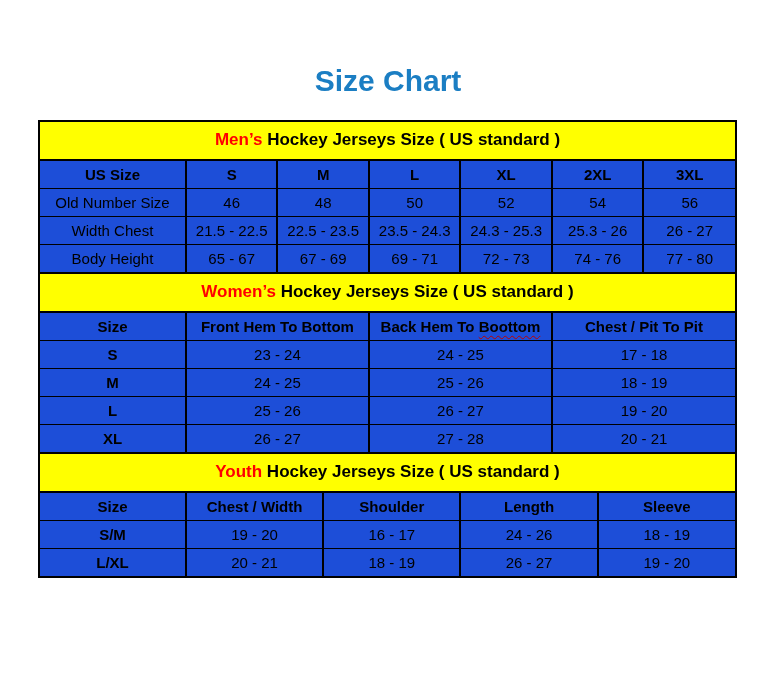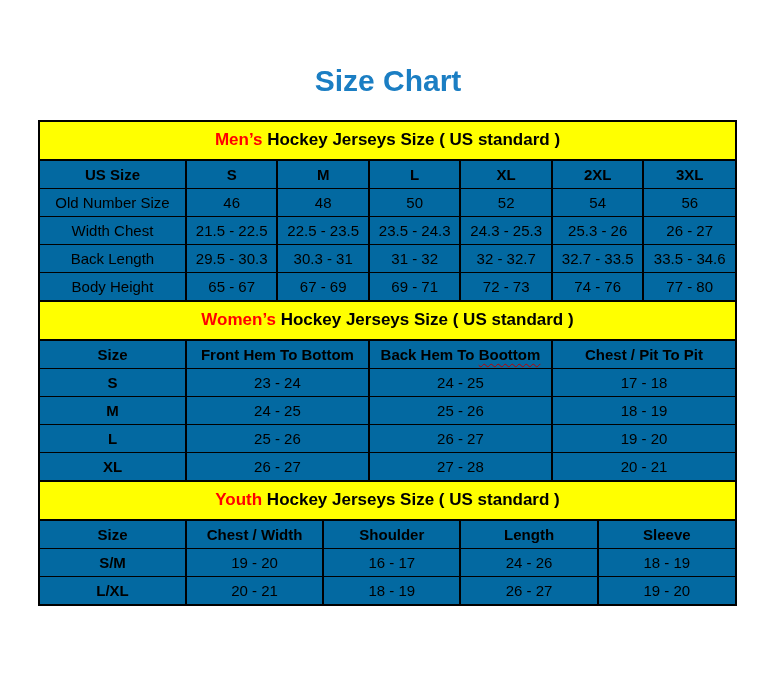--- a/index.html
+++ b/index.html
@@ -27,21 +27,21 @@
     font-weight: bold;
     color: var(--title-color, #1B7EC3);
     letter-spacing: 0px;
   }
   .chart-wrap {
     position: absolute;
     left: 38px;
     top: 120px;
     width: 695px;
     border: 2px solid var(--border-color, #000000);
-    background: #0369a1;
+    background: #1d4ed8;
   }
   .banner {
     background: var(--banner-bg, #FFFF00);
     text-align: center;
     font-weight: bold;
     font-size: 17px;
     line-height: 20px;
     padding: 8px 0 9px 0;
     border-bottom: 2px solid var(--border-color, #000000);
   }
@@ -122,29 +122,20 @@
               <td>56</td>
             </tr>
             <tr>
               <td>Width Chest</td>
               <td>21.5 - 22.5</td>
               <td>22.5 - 23.5</td>
               <td>23.5 - 24.3</td>
               <td>24.3 - 25.3</td>
               <td>25.3 - 26</td>
               <td>26 - 27</td>
-            </tr>
-            <tr>
-              <td>Back Length</td>
-              <td>29.5 - 30.3</td>
-              <td>30.3 - 31</td>
-              <td>31 - 32</td>
-              <td>32 - 32.7</td>
-              <td>32.7 - 33.5</td>
-              <td>33.5 - 34.6</td>
             </tr>
             <tr>
               <td>Body Height</td>
               <td>65 - 67</td>
               <td>67 - 69</td>
               <td>69 - 71</td>
               <td>72 - 73</td>
               <td>74 - 76</td>
               <td>77 - 80</td>
             </tr>

